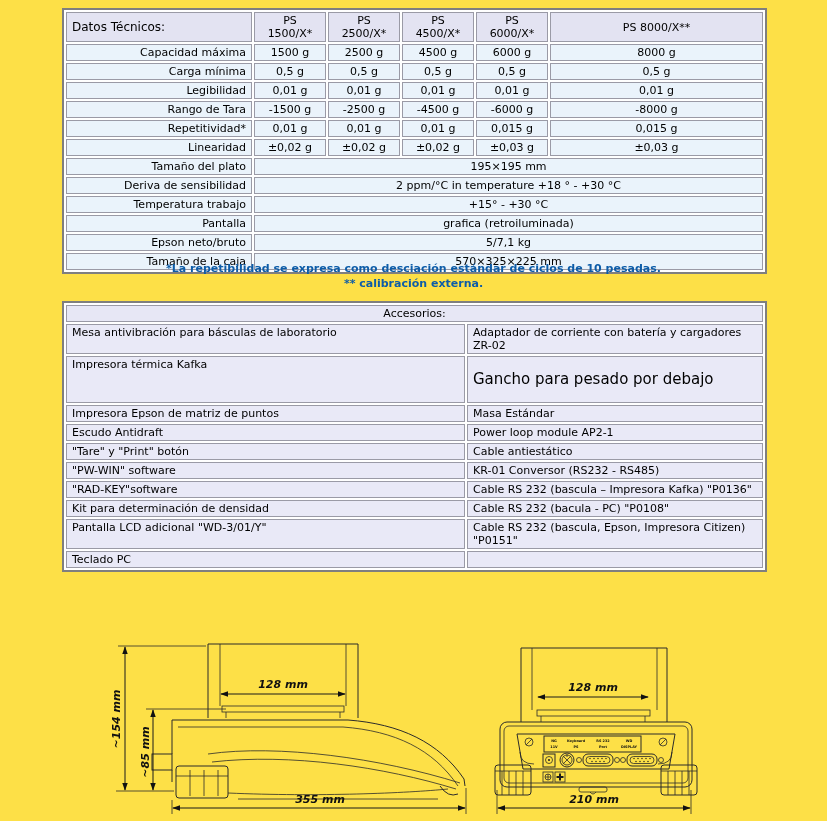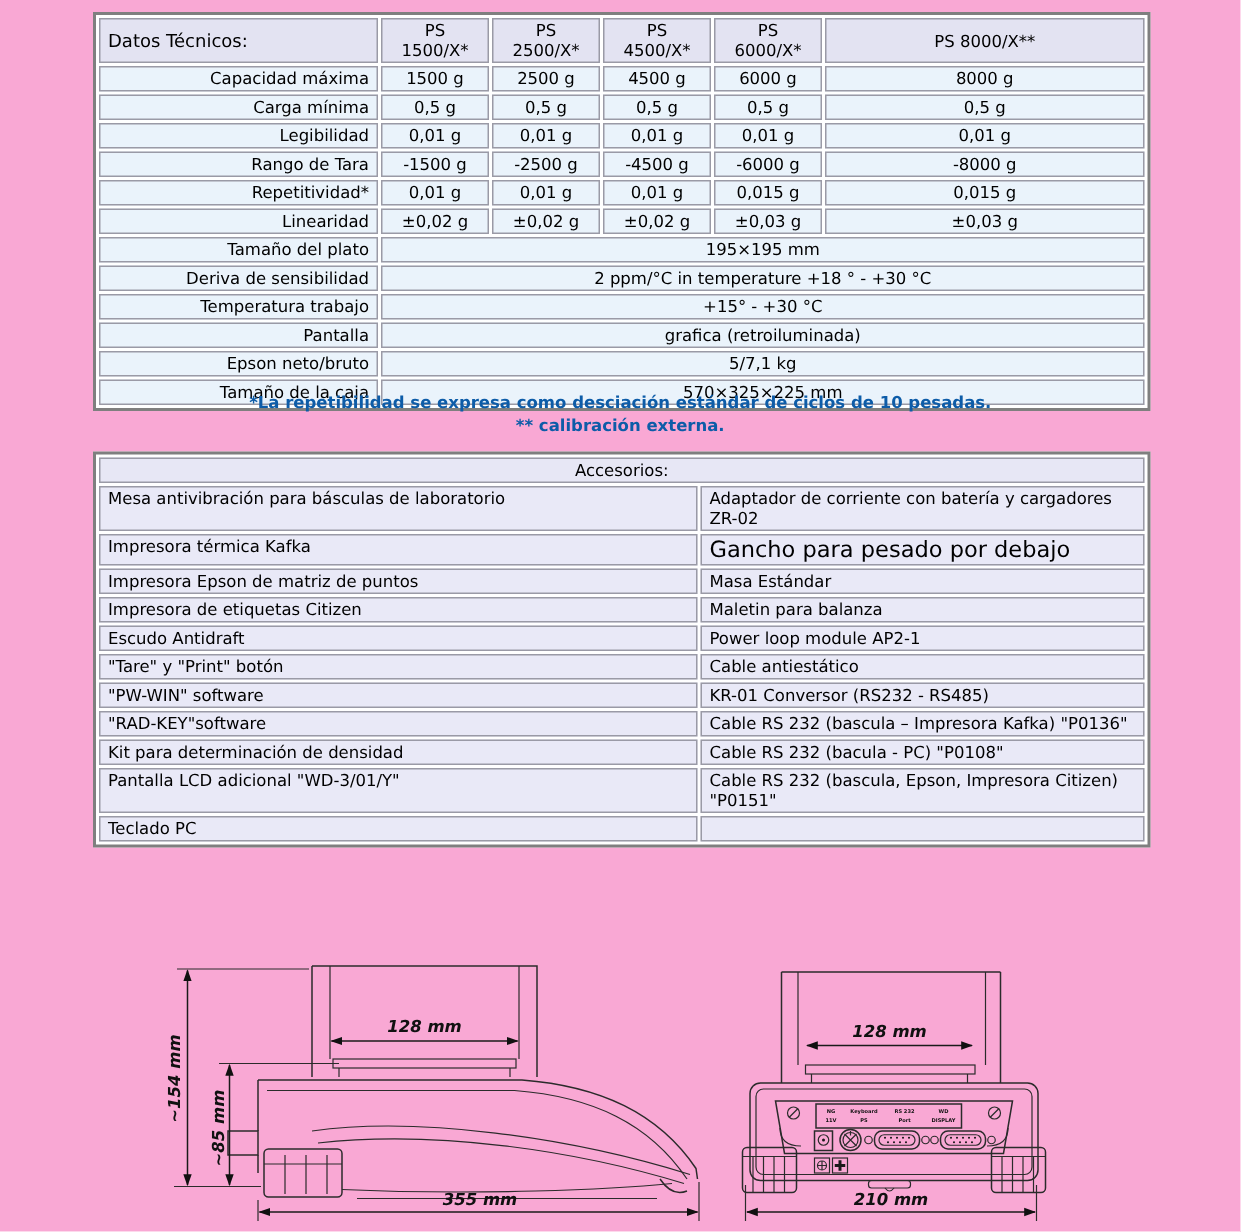--- a/index.html
+++ b/index.html
@@ -1,18 +1,18 @@
 <!DOCTYPE html>
 <html><head>
 <meta charset="utf-8">
 <style>
   * { box-sizing: border-box; }
   html,body { margin:0; padding:0; background:#fff; }
   .page {
-    position:relative; width:827px; height:821px; background:#f9a8d4;
+    position:relative; width:827px; height:821px; background:#fde047;
     font-family:"DejaVu Sans", "Liberation Sans", sans-serif; color:#000;
     overflow:hidden;
   }
   table.grid {
     position:absolute; border-collapse:separate; border-spacing:2px;
     background:#fff; border:2px solid #7f7f7f; table-layout:fixed;
   }
   table.grid td, table.grid th {
     border:1px solid #9a9aa6; font-size:11px; line-height:13px;
     padding:1px 5px; overflow:hidden; font-weight:normal;
@@ -25,21 +25,21 @@
   .tech td.lbl { text-align:right; }
   
   .footnotes {
     position:absolute; left:0; top:261px; width:827px; text-align:center;
     color:#0d5ca8; font-weight:bold; font-size:11px; line-height:15px;
   }
   
   .acc { left:62px; top:301px; width:705px; }
   .acc th { background:#e7e7f5; font-weight:bold; text-align:center; font-size:11.5px; padding:2px 5px; }
   .acc td { background:#e9e9f7; vertical-align:top; text-align:left; padding:2px 5px; }
-  .acc td.big { font-size:15px; line-height:17px; padding:1px 5px; font-family:"DejaVu Sans", sans-serif; }
+  .acc td.big { font-size:15px; line-height:17px; padding:14px 5px; font-family:"DejaVu Sans", sans-serif; }
   
   svg.draw { position:absolute; }
   svg .ln { stroke:#2b2b2b; stroke-width:1; fill:none; }
   svg .thin { stroke:#2b2b2b; stroke-width:0.8; fill:none; }
   svg .dimln { stroke:#1a1a1a; stroke-width:1; fill:none; }
   svg text.dim {
     font-family:"DejaVu Sans", sans-serif; font-size:11px; font-weight:bold;
     font-style:italic; fill:#111;
   }
   svg text.micro {
@@ -165,24 +165,20 @@
     </tr>
     <tr>
       <td>Impresora térmica Kafka</td>
       <td class="big">Gancho para pesado por debajo</td>
     </tr>
     <tr>
       <td>Impresora Epson de matriz de puntos</td>
       <td>Masa Estándar</td>
     </tr>
     <tr>
-      <td>Impresora de etiquetas Citizen</td>
-      <td>Maletin para balanza</td>
-    </tr>
-    <tr>
       <td>Escudo Antidraft</td>
       <td>Power loop module AP2-1</td>
     </tr>
     <tr>
       <td>"Tare" y "Print" botón</td>
       <td>Cable antiestático</td>
     </tr>
     <tr>
       <td>"PW-WIN" software</td>
       <td>KR-01 Conversor (RS232 - RS485)</td>

